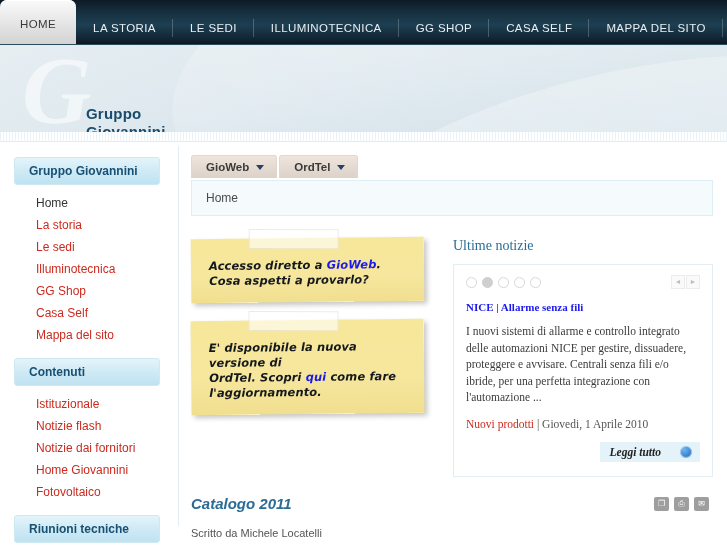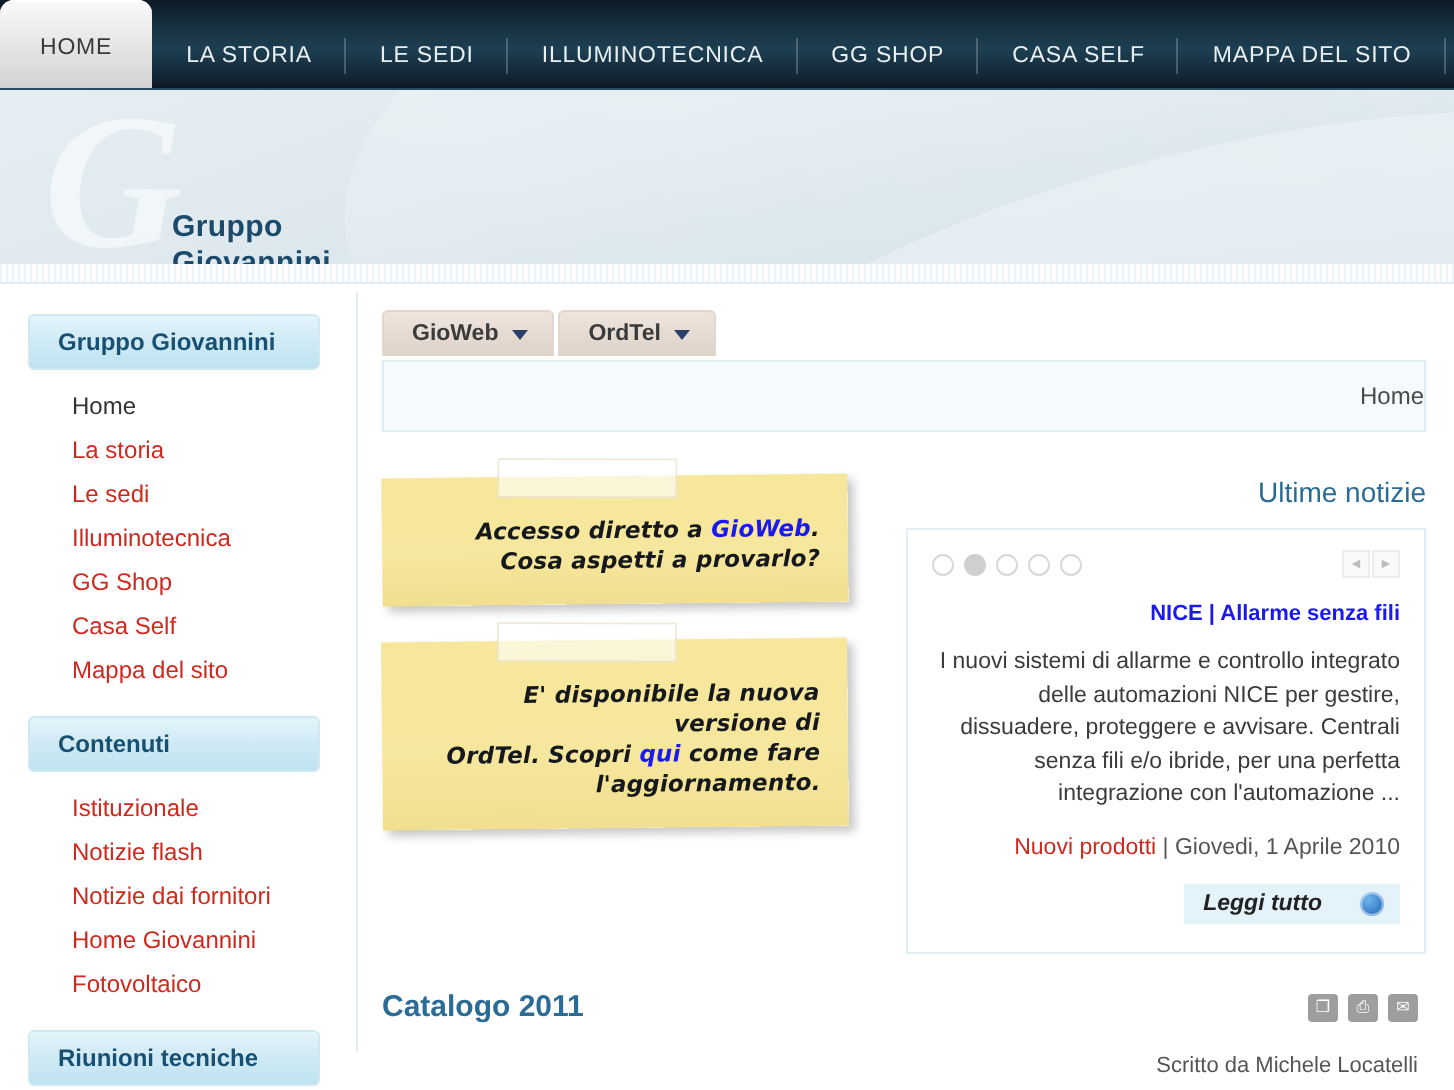--- a/index.html
+++ b/index.html
@@ -106,21 +106,21 @@
     color:#cc2a1e;text-decoration:none;font-size:12px;
   }
   .module-list a.current{color:#333;}
 
   
   #col-sep{
     width:1px;flex:0 0 1px;background:#e3eef3;margin-top:4px;height:380px;
   }
 
   
-  #content{flex:1;padding:13px 14px 0 12px;box-sizing:border-box;position:relative;text-align:right;}
+  #content{flex:1;padding:13px 14px 0 12px;box-sizing:border-box;position:relative;}
 
   .pathway-tabs{display:flex;gap:2px;margin-bottom:0;}
   .ptab{
     background:linear-gradient(180deg,#f0e5dc 0%,#e6dbd2 50%,#ddd2c8 100%);
     border:1px solid #e2d7cd;border-bottom:none;
     padding:5px 12px 5px 14px;
     font-size:11.5px;font-weight:bold;color:#3a3a3a;
     border-radius:3px 3px 0 0;cursor:pointer;
     display:flex;align-items:center;gap:7px;
   }
@@ -159,21 +159,21 @@
   .note-text{
     font-family:"DejaVu Sans", sans-serif;
     font-size:11.5px;line-height:15px;color:#15181c;
     font-style:italic;font-weight:bold;
     position:relative;z-index:2;
     letter-spacing:.1px;
   }
   .note-text a{color:#1a1aee;text-decoration:none;font-weight:bold;}
 
   
-  #news{flex:1;}
+  #news{flex:1;font-family:Liberation Serif, serif;}
   #news h3{
     margin:0 0 10px 0;font-size:14px;font-weight:normal;color:#2b6c96;
   }
   .newsbox{
     border:1px solid #e3eef3;
     padding:10px 12px 14px 12px;
     box-sizing:border-box;
     min-height:195px;position:relative;background:#fff;
   }
   .news-nav{display:flex;justify-content:space-between;align-items:center;margin-bottom:12px;}
@@ -202,21 +202,21 @@
   .globe{
     width:12px;height:12px;border-radius:50%;
     background:radial-gradient(circle at 35% 30%,#6fb6ef,#1a5fb4);
     box-shadow:inset 0 0 0 1px rgba(255,255,255,.5);
     display:inline-block;
   }
 
   
   #article{margin-top:18px;padding-right:4px;}
   .article-head{display:flex;justify-content:space-between;align-items:flex-start;}
-  .article-title{margin:0;font-size:15px;font-weight:bold;color:#2b6c96;}
+  .article-title{margin:0;font-size:15px;font-weight:bold;color:#2b6c96;font-style:italic;}
   .tools{display:flex;gap:5px;margin-top:2px;}
   .toolbtn{
     width:15px;height:14px;background:#9e9e9e;border-radius:2px;
     display:flex;align-items:center;justify-content:center;
     color:#fff;font-size:8px;line-height:1;cursor:pointer;
   }
   .article-meta{font-size:11px;color:#555;margin-top:12px;line-height:19px;}
 </style>
 </head>
 <body>

